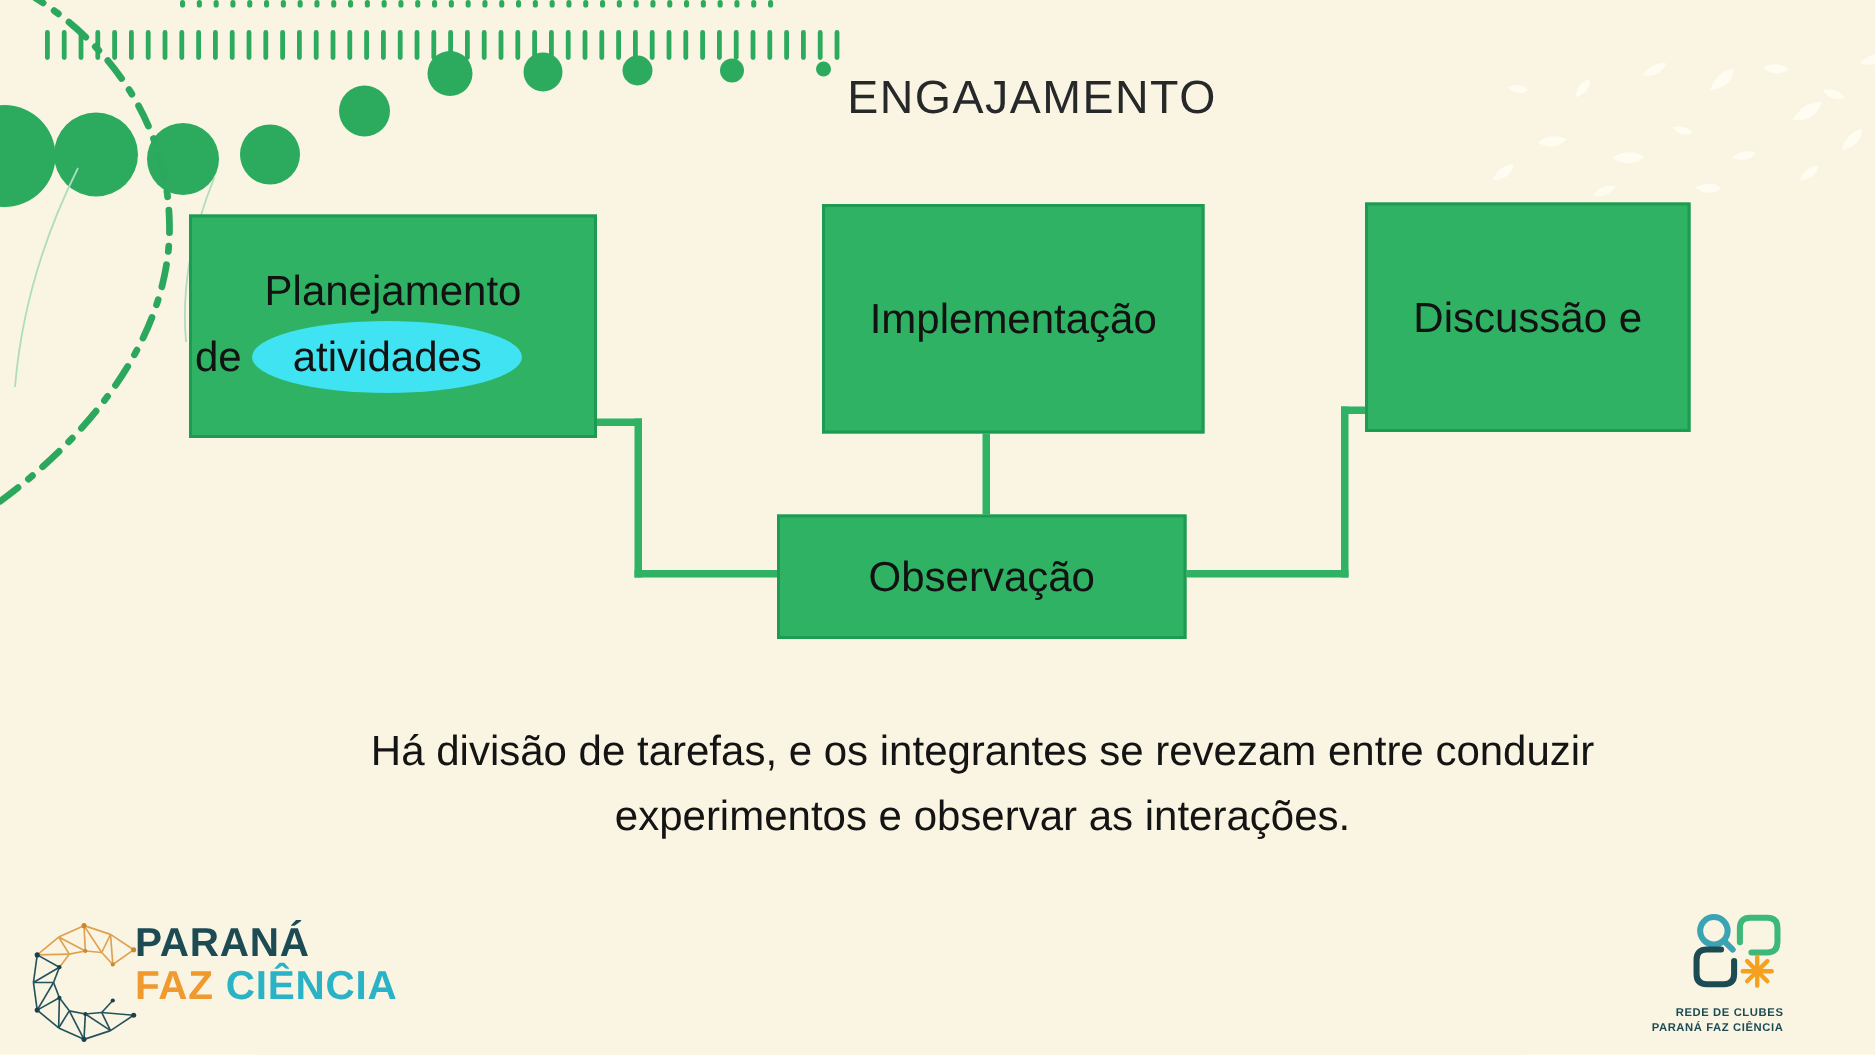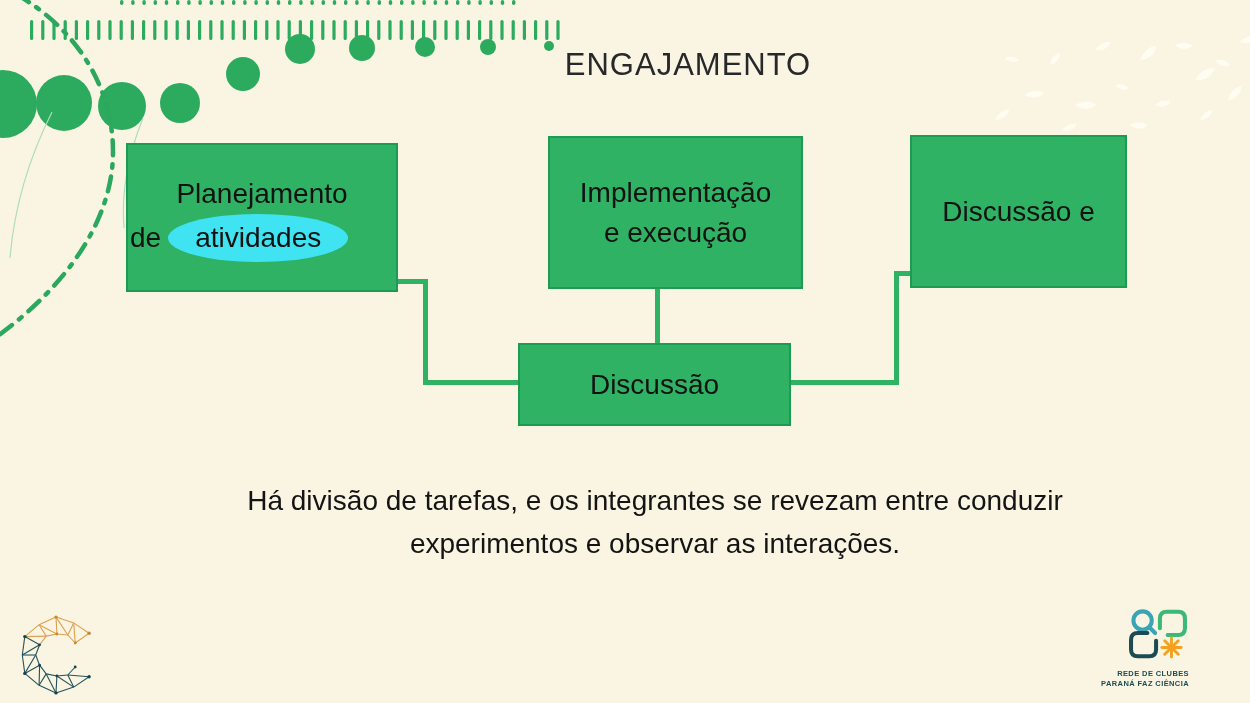--- a/index.html
+++ b/index.html
@@ -195,29 +195,28 @@
   <div class="box b1">
     <div class="l1">Planejamento</div>
     <div class="row">
       <span>de</span>
       <span class="hl">atividades</span>
     </div>
   </div>
 
   <div class="box b2">
     <div>Implementação</div>
-    <div>e execução</div>
   </div>
 
   <div class="box b3">
     <div>Discussão e</div>
   </div>
 
   <div class="box b4">
-    <div>Discussão</div>
+    <div>Observação</div>
   </div>
 
   <div class="caption">
     <div>Há divisão de tarefas, e os integrantes se revezam entre conduzir</div>
     <div>experimentos e observar as interações.</div>
   </div>
 
   <div class="logo-left">
     <svg id="network-icon" width="92" height="98" viewBox="0 0 92 98">
         <line x1="73.1" y1="30.2" x2="57.7" y2="19.9" stroke="#dfa050" stroke-width="1.1"></line>
@@ -266,20 +265,27 @@
         <circle cx="40.9" cy="31.0" r="1.4" fill="#c8882e"></circle>
         <circle cx="8.8" cy="33.6" r="1.7" fill="#18424c"></circle>
         <circle cx="23.6" cy="41.8" r="1.4" fill="#18424c"></circle>
         <circle cx="8.8" cy="70.4" r="1.7" fill="#18424c"></circle>
         <circle cx="23.6" cy="62.2" r="1.4" fill="#18424c"></circle>
         <circle cx="40.0" cy="89.9" r="1.7" fill="#18424c"></circle>
         <circle cx="40.9" cy="73.0" r="1.4" fill="#18424c"></circle>
         <circle cx="73.1" cy="73.8" r="1.7" fill="#18424c"></circle>
         <circle cx="59.2" cy="64.0" r="1.4" fill="#18424c"></circle>
       </svg>
+    <div class="logo-text">
+      <div class="w1">PARANÁ</div>
+      <div>
+        <span class="faz">FAZ</span>
+        <span class="cie">CIÊNCIA</span>
+      </div>
+    </div>
   </div>
 
   <div class="logo-right">
     <svg width="62" height="52" viewBox="0 0 64 54">
       <g>
         <circle cx="16" cy="13" r="9.5" fill="none" stroke="var(--magnifier-teal)" stroke-width="4.2"></circle>
         <line x1="23" y1="20" x2="29" y2="26" stroke="var(--magnifier-teal)" stroke-width="4.2" stroke-linecap="round"></line>
       </g>
       <path d="M 34 21 L 34 11 Q 34 4 41 4 L 53 4 Q 60 4 60 11 L 60 21 Q 60 28 53 28 L 42 28" fill="none" stroke="var(--bracket-green)" stroke-width="4.2" stroke-linecap="round"></path>
       <path d="M 21 26 L 11 26 Q 4 26 4 33 L 4 43 Q 4 50 11 50 L 23 50 Q 30 50 30 43 L 30 34" fill="none" stroke="var(--logo-dark-teal)" stroke-width="4.2" stroke-linecap="round"></path>

